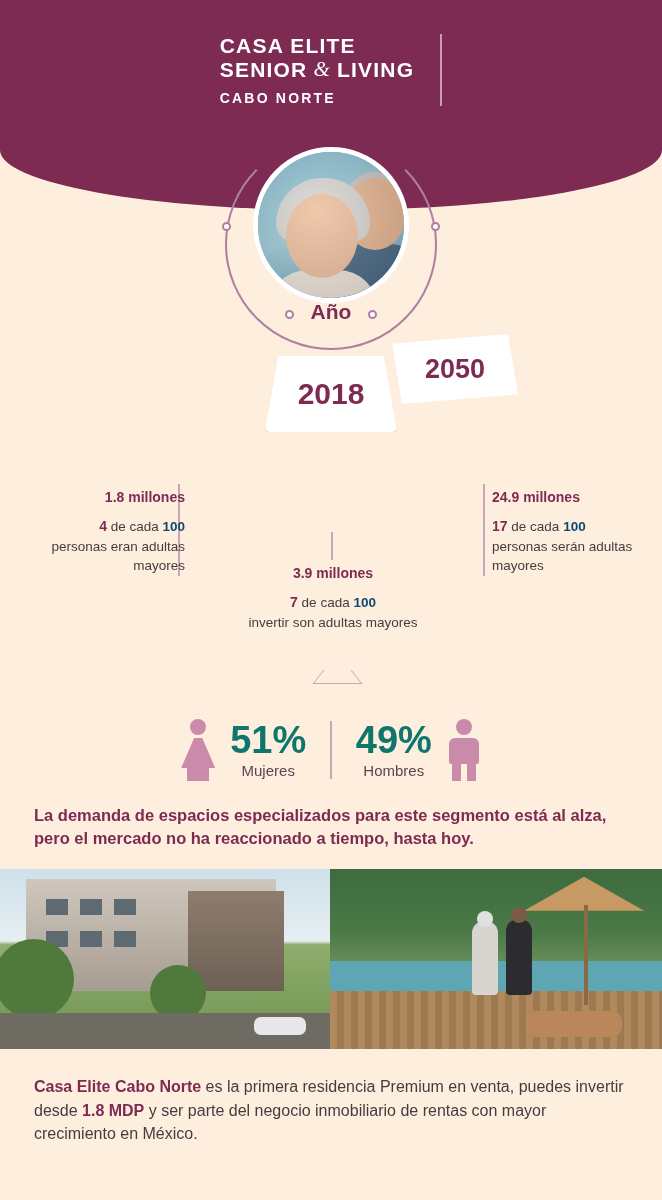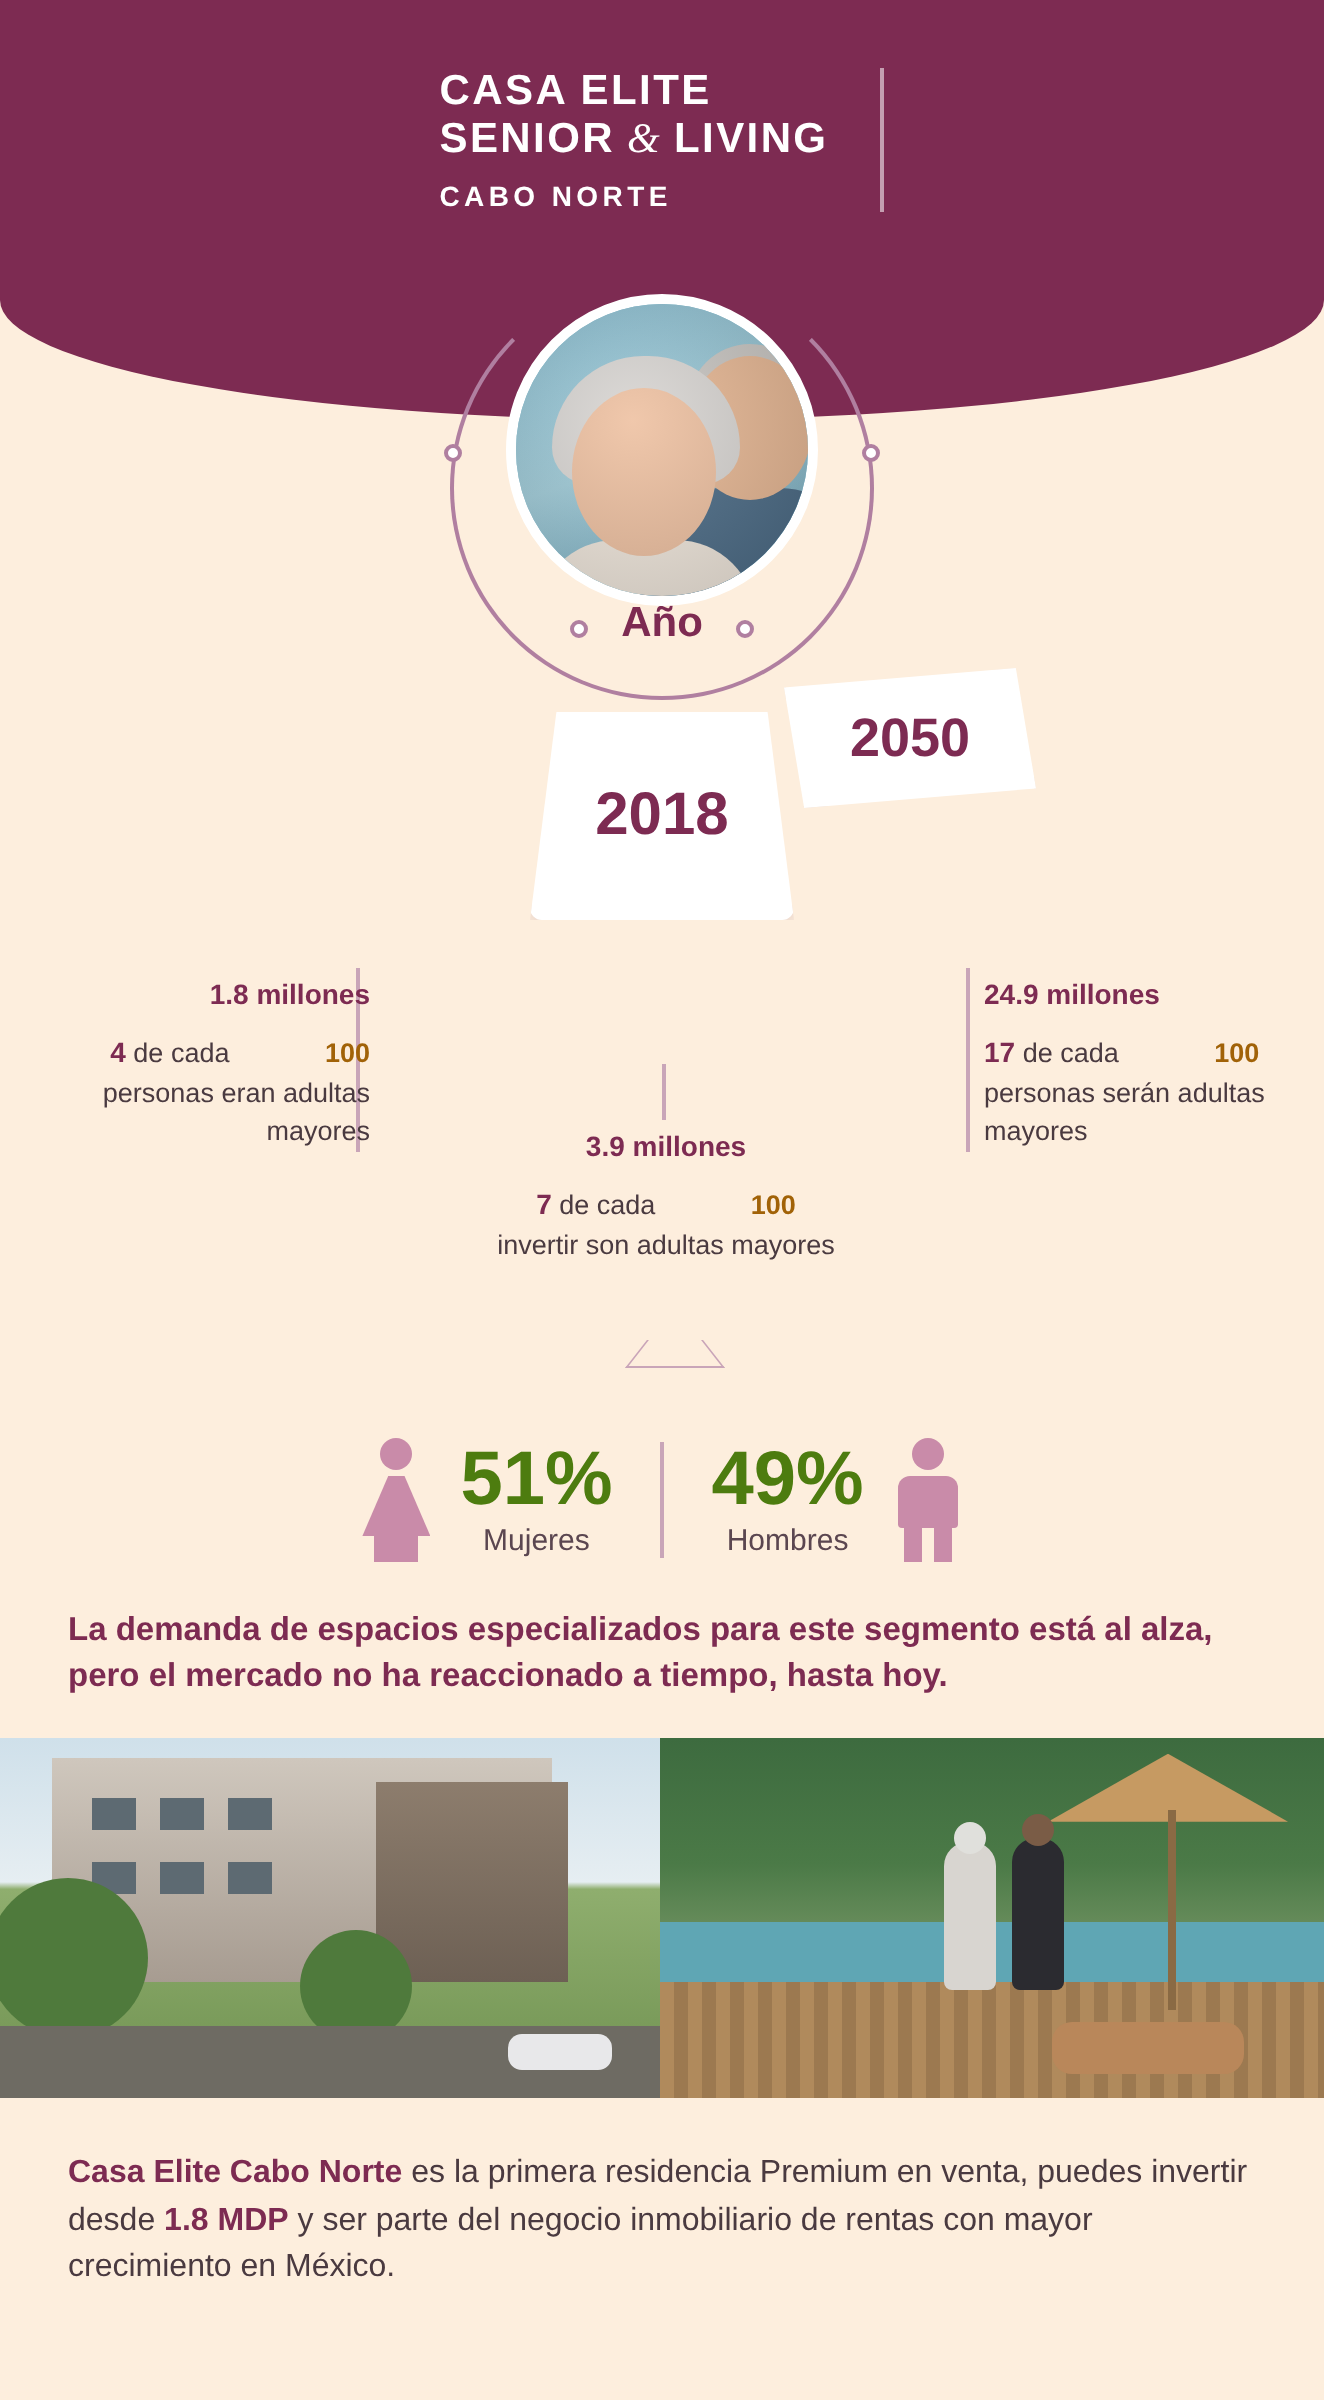--- a/index.html
+++ b/index.html
@@ -147,38 +147,38 @@
   }
   .card-2050 {
     left: 392px; top: 36px;
     width: 126px; height: 70px;
     font-size: 27px;
     clip-path: polygon(0% 14%, 92% 0%, 100% 86%, 8% 100%);
     border-radius: 6px;
   }
   .card-2018 {
     left: 265px; top: 58px;
-    width: 132px; height: 104px;
+    width: 132px; height: 76px;
     font-size: 30px;
     clip-path: polygon(10% 0%, 90% 0%, 100% 100%, 0% 100%);
     border-radius: 6px;
   }
 
   
   .stats { position: relative; height: 210px; }
   .col {
     position: absolute;
     font-size: 13.5px;
     color: #4a3a40;
     line-height: 1.42;
   }
   .col .big { color: #7d2b52; font-weight: bold; font-size: 14px; }
   .col .title { font-weight: bold; color: #7d2b52; font-size: 14px; }
   .col .sub { margin-top: 9px; }
-  .col .sub b { color: #a16207; margin-left: 44px; }
+  .col .sub b { color: #0c4a6e; }
 
   .col-left  { left: 40px;  top: 0px;   width: 145px; text-align: right; }
   .col-right { left: 492px; top: 0px;   width: 155px; text-align: left; }
   .col-mid   { left: 243px; top: 76px;  width: 180px; text-align: center; }
 
   .vline { position: absolute; width: 1.5px; background: #c9a5b8; }
   .vl-1 { left: 178px; top: -4px;  height: 92px; }
   .vl-2 { left: 483px; top: -4px;  height: 92px; }
   .vl-3 { left: 331px; top: 44px;  height: 28px; }
 
@@ -204,21 +204,21 @@
     position: relative;
     display: flex;
     align-items: center;
     justify-content: center;
     gap: 10px;
     height: 92px;
     margin-top: 6px;
   }
   .g-block { display: flex; align-items: center; gap: 14px; }
   .g-text { text-align: center; }
-  .g-pct { font-size: 38px; font-weight: bold; color: #4d7c0f; line-height: 1; }
+  .g-pct { font-size: 38px; font-weight: bold; color: #0f766e; line-height: 1; }
   .g-lbl { font-size: 15px; color: #5b4650; margin-top: 3px; }
   .g-sep { width: 1.5px; height: 58px; background: #c9a5b8; margin: 0 14px; }
   .icon-person { position: relative; width: 36px; height: 62px; }
   .ip-head { position: absolute; left: 50%; top: 0; transform: translateX(-50%); width: 16px; height: 16px; border-radius: 50%; background: #c98ba9; }
   .ip-body-f { position: absolute; left: 50%; top: 19px; transform: translateX(-50%); width: 34px; height: 30px; background: #c98ba9; clip-path: polygon(38% 0%, 62% 0%, 100% 100%, 0% 100%); }
   .ip-legs-f { position: absolute; left: 50%; top: 49px; transform: translateX(-50%); width: 22px; height: 13px; background: #c98ba9; }
   .ip-body-m { position: absolute; left: 50%; top: 19px; transform: translateX(-50%); width: 30px; height: 26px; border-radius: 6px 6px 2px 2px; background: #c98ba9; }
   .ip-leg-l { position: absolute; left: 6px; top: 44px; width: 9px; height: 18px; background: #c98ba9; }
   .ip-leg-r { position: absolute; right: 6px; top: 44px; width: 9px; height: 18px; background: #c98ba9; }
 

